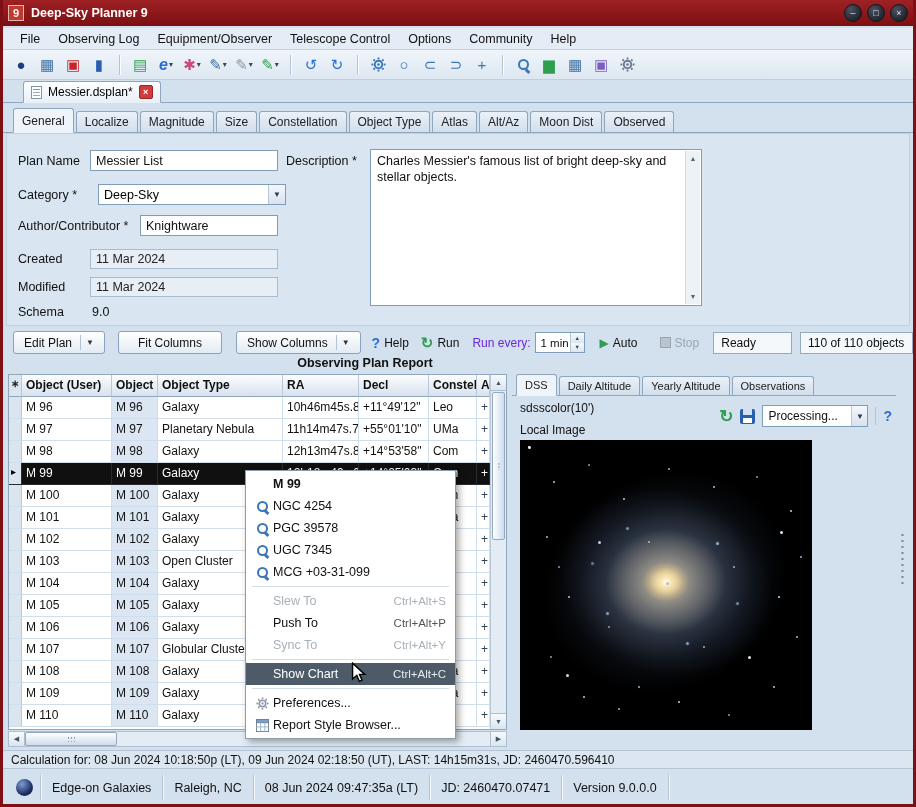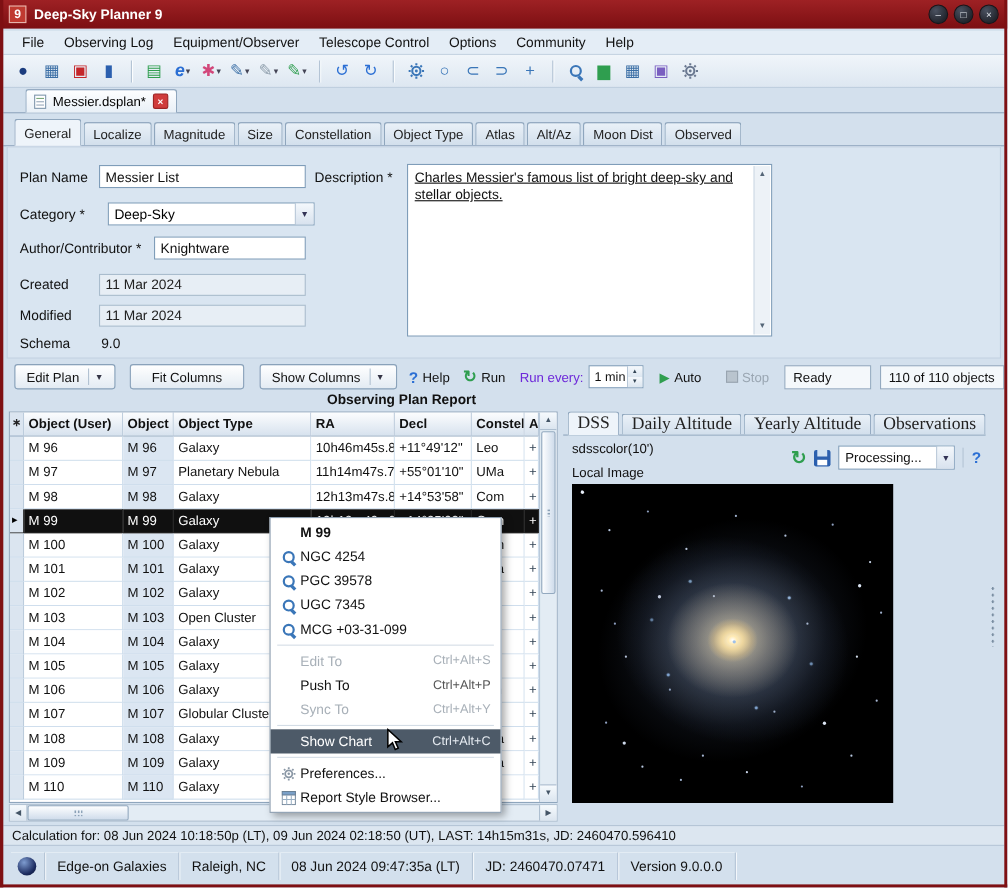--- a/index.html
+++ b/index.html
@@ -39,21 +39,21 @@
 .ptab{height:21px;padding:0 8px;display:flex;align-items:center;font-size:12px;background:linear-gradient(#eaf1f8,#d2dfec);border:1px solid #8fa6bd;border-bottom:none;border-radius:3px 3px 0 0;margin-right:2px;color:#222;white-space:nowrap;}
 .ptab.active{height:25px;background:#eef4fa;position:relative;z-index:2;margin-bottom:-1px;border-bottom:1px solid #eef4fa;}
 
 
 .formbox{position:absolute;left:6px;top:133px;width:904px;height:193px;border:1px solid #c2d1e1;background:#d9e5f1;}
 .label{position:absolute;font-size:12.5px;color:#111;white-space:nowrap;}
 .input{position:absolute;background:#fff;border:1px solid #7f9db9;font-size:12.5px;padding:2px 5px;font-family:"Liberation Sans",sans-serif;color:#111;}
 .ro{position:absolute;background:#e7eef5;border:1px solid #a9bccd;color:#222;display:flex;align-items:center;padding:0 5px;font-size:12.5px;}
 .combo{position:absolute;display:flex;align-items:center;background:#fff;border:1px solid #7f9db9;font-size:12.5px;padding-left:5px;margin-left:8px;}
 .combo .arrow{margin-left:auto;width:17px;align-self:stretch;background:linear-gradient(#f4f8fc,#d8e2ee);border-left:1px solid #b7c7d7;display:flex;align-items:center;justify-content:center;font-size:8px;color:#335;}
-.desc{position:absolute;background:#fff;border:1px solid #7f9db9;font-size:12.5px;line-height:1.3;padding:3px 22px 3px 6px;color:#111;text-decoration:underline;}
+.desc{position:absolute;background:#fff;border:1px solid #7f9db9;font-size:12.5px;line-height:1.3;padding:3px 22px 3px 6px;color:#111;}
 .desc-scroll{position:absolute;top:1px;bottom:1px;right:1px;width:15px;background:#edf2f7;border-left:1px solid #cdd9e5;display:flex;flex-direction:column;justify-content:space-between;align-items:center;font-size:7px;color:#567;padding:3px 0;}
 
 
 .runbar{position:absolute;top:329px;left:3px;right:3px;height:27px;display:flex;align-items:center;padding-left:10px;}
 .btn{height:23px;display:inline-flex;align-items:center;justify-content:center;background:linear-gradient(#ffffff,#e3ebf3);border:1px solid #8aa2ba;border-radius:3px;font-size:12px;padding:0 10px;white-space:nowrap;color:#111;}
 .btn .split{width:1px;height:15px;background:#b2c2d2;margin:0 5px 0 8px;}
 .caret{font-size:8px;color:#334;}
 .flatbtn{display:inline-flex;align-items:center;gap:4px;font-size:12px;height:23px;padding:0 5px;white-space:nowrap;color:#111;}
 .flatbtn.disabled{color:#9aa6b2;}
 .q-icon{color:#2b6fd4;font-weight:bold;font-size:14px;}
@@ -88,21 +88,21 @@
 .hscroll{position:absolute;left:8px;top:731px;width:499px;height:16px;background:#e3ecf4;border:1px solid #aebfd0;display:flex;align-items:stretch;}
 .hs-btn{width:16px;display:flex;align-items:center;justify-content:center;font-size:7px;color:#456;background:linear-gradient(#f6fafd,#dbe5ef);}
 .hs-btn.left{border-right:1px solid #aebfd0;}
 .hs-btn.right{border-left:1px solid #aebfd0;margin-left:auto;}
 .hthumb{width:92px;background:linear-gradient(#fdfeff,#cfdceb);border:1px solid #93a9bf;border-radius:2px;position:relative;}
 .hthumb::after{content:'';position:absolute;top:3px;bottom:3px;left:50%;width:8px;transform:translateX(-50%);background-image:radial-gradient(circle,#8aa0b6 0.9px,transparent 1.1px);background-size:3px 4px;}
 
 
 .rpanel{position:absolute;left:512px;top:374px;width:384px;height:372px;}
 .rtabs{display:flex;align-items:flex-end;height:22px;border-bottom:1px solid #8fa6bd;padding-left:4px;}
-.rtabs .ptab{height:19px;font-size:16px;font-family:Liberation Serif, serif;}
+.rtabs .ptab{height:19px;font-size:11px;}
 .rtabs .ptab.active{height:22px;background:#eef4fa;border-bottom:1px solid #eef4fa;}
 .survey-text{position:absolute;left:8px;top:27px;font-size:12px;color:#111;}
 .local-label{position:absolute;left:8px;top:49px;font-size:12px;color:#111;}
 .img-controls{position:absolute;top:31px;right:4px;display:flex;align-items:center;gap:7px;}
 .disk{width:15px;height:15px;background:#2b5fae;border-radius:2px;position:relative;}
 .disk::before{content:'';position:absolute;left:3px;top:0;width:9px;height:6px;background:#cfe0f2;}
 .disk::after{content:'';position:absolute;left:3px;bottom:1px;width:9px;height:5px;background:#fff;}
 .proc-combo{width:106px;height:22px;display:flex;align-items:center;background:#fff;border:1px solid #7f9db9;font-size:12px;padding-left:5px;color:#111;}
 .proc-combo .arrow{margin-left:auto;width:16px;align-self:stretch;background:linear-gradient(#f4f8fc,#d8e2ee);border-left:1px solid #b7c7d7;display:flex;align-items:center;justify-content:center;font-size:8px;color:#335;}
 .ctrl-sep{width:1px;height:18px;background:#b4c4d5;}
@@ -597,21 +597,21 @@
       </div>
       <div class="mi">
         <span class="ic">
           <span class="mag"></span>
         </span>
         <span class="lbl">MCG +03-31-099</span>
       </div>
       <div class="msep"></div>
       <div class="mi disabled">
         <span class="ic"></span>
-        <span class="lbl">Edit To</span>
+        <span class="lbl">Slew To</span>
         <span class="sc">Ctrl+Alt+S</span>
       </div>
       <div class="mi">
         <span class="ic"></span>
         <span class="lbl">Push To</span>
         <span class="sc">Ctrl+Alt+P</span>
       </div>
       <div class="mi disabled">
         <span class="ic"></span>
         <span class="lbl">Sync To</span>

